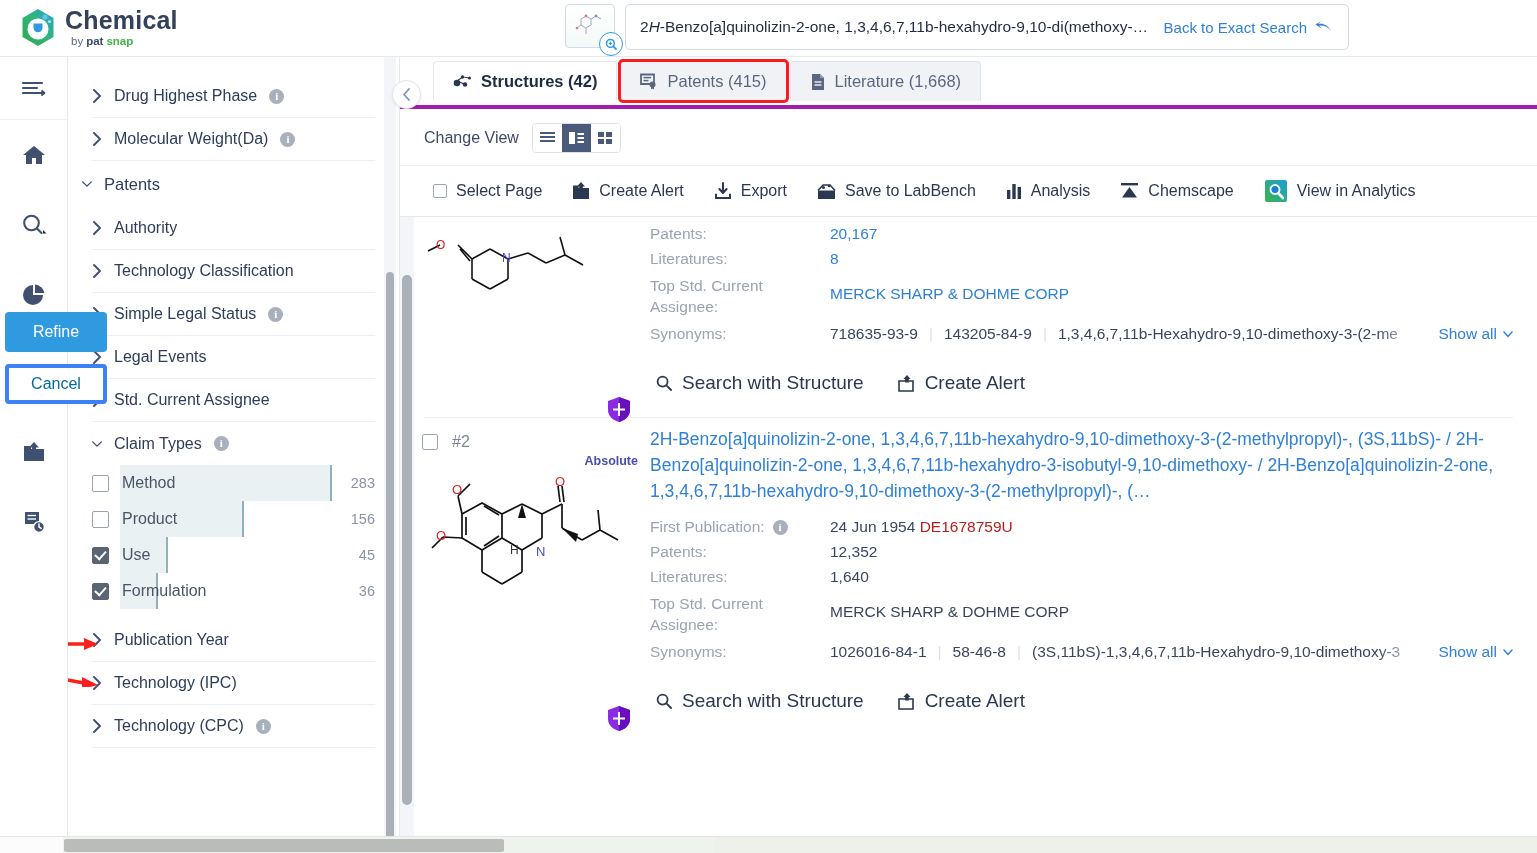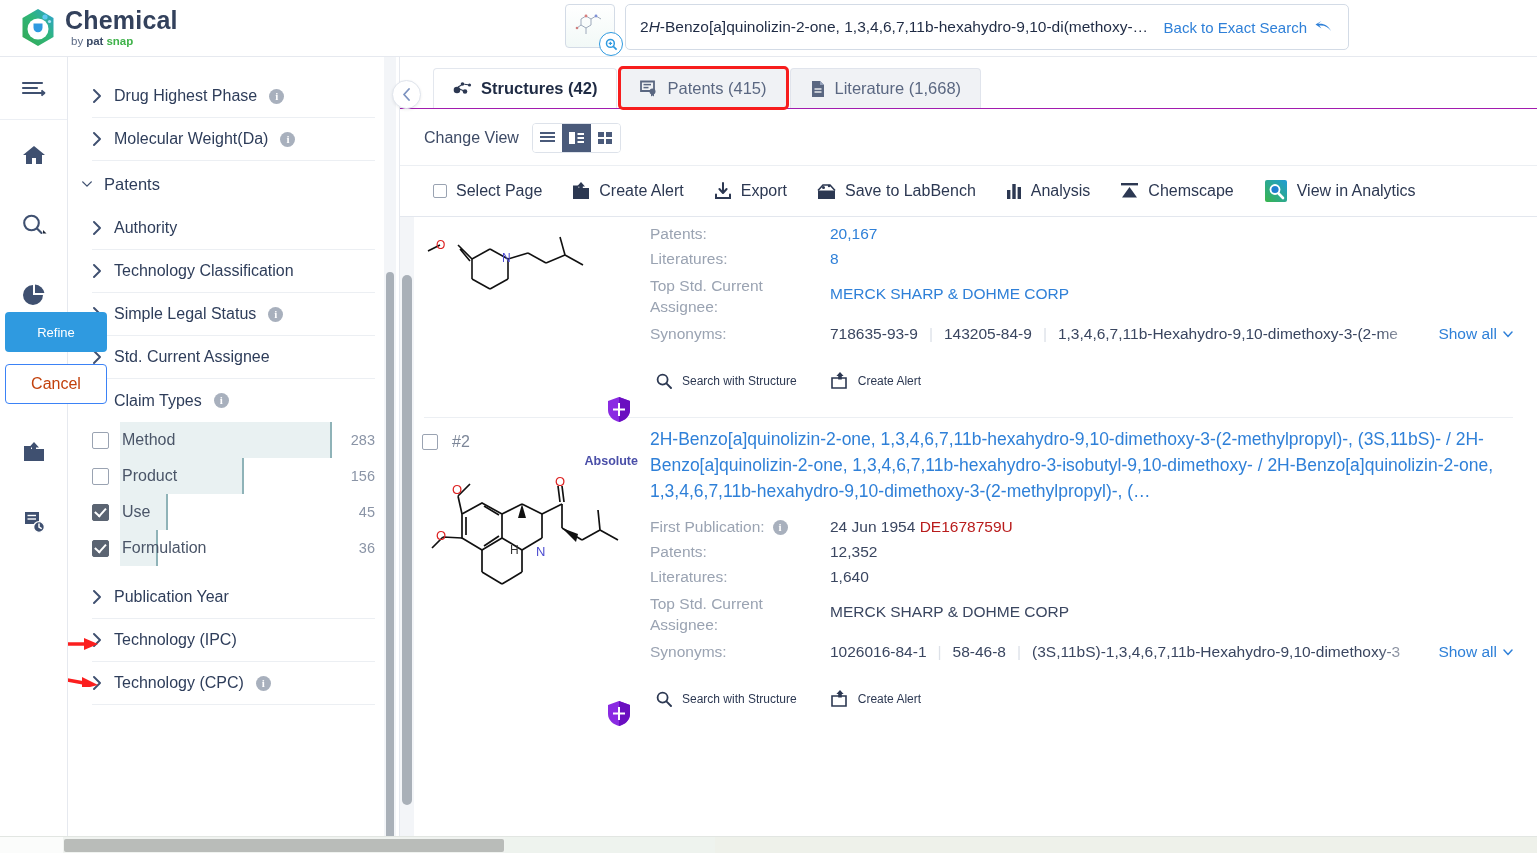--- a/index.html
+++ b/index.html
@@ -142,22 +142,22 @@
     cursor: pointer; box-shadow: 0 1px 3px rgba(0,0,0,.07);
   }
 
   
   .main {
     position: absolute; top: 57px; left: 400px; width: 1137px; height: 796px;
     background: #fff;
   }
   .tabs {
     position: relative; height: 52px; background: #fff;
-    display: flex; align-items: flex-end; padding-left: 33px;
-    border-bottom: 1px solid #a21caf;
+    display: flex; align-items: center; padding-left: 33px;
+    border-bottom: 4px solid #a21caf;
   }
   .tab {
     height: 40px; padding: 0 19px; display: flex; align-items: center; gap: 9px;
     font-size: 16.5px; color: #5a6781; cursor: pointer; background: #f0f2f5;
     border: 1px solid #e0e4ec; border-bottom: none;
     border-radius: 4px 4px 0 0; margin-right: 3px; position: relative;
   }
   .tab.active { background: #fff; color: #1f2b44; font-weight: 600; border-color: #e3e7ee; z-index:2; }
   .tab.highlight { outline: 3px solid #f71d1d; outline-offset: -1px; z-index: 5; border-radius:3px;}
 
@@ -219,37 +219,37 @@
   .kv .v.plain { color: #3a4660; }
   .pub-code { color: #b91c1c; }
   .syn-row { display: flex; align-items: center; font-size: 15.5px; }
   .syn-list {
     flex: 1; display: flex; align-items: center; overflow: hidden;
     white-space: nowrap; color: #3a4660; min-width: 0; mask-image: linear-gradient(90deg,#000 92%,transparent);
   }
   .syn-list span.sep { color: #dde1e8; padding: 0 11px; }
   .show-all { color: #2f80d8; cursor: pointer; white-space: nowrap; padding-left: 14px; display:flex; gap:6px; align-items:center;}
   .res-actions {
-    display: flex; gap: 34px; padding: 22px 0 26px 32px; font-size: 12px; color: #2c3852;
+    display: flex; gap: 34px; padding: 22px 0 26px 32px; font-size: 19px; color: #2c3852;
   }
   .res-actions .act { display: flex; align-items: center; gap: 10px; cursor: pointer; }
   .res-divider { height: 1px; background: #eceff3; margin: 0 24px; }
 
   
   .refine-pop {
     position: absolute; left: 5px; top: 312px; z-index: 60; width: 104px;
   }
   .btn-refine {
     width: 102px; height: 40px; background: #2f9ae0; color: #fff; border: none;
-    border-radius: 4px; font-size: 13px; cursor: pointer; font-family: inherit;
+    border-radius: 4px; font-size: 16px; cursor: pointer; font-family: inherit;
     display:flex; align-items:center; justify-content:center;
   }
   .btn-cancel {
-    margin-top: 12px; width: 102px; height: 40px; background: #fff; color: #c2410c;
-    border: 1px solid #3b82f6; border-radius: 4px; font-size: 16px; cursor: pointer;
+    margin-top: 12px; width: 102px; height: 40px; background: #fff; color: #0369a1;
+    border: 4px solid #3b82f6; border-radius: 4px; font-size: 16px; cursor: pointer;
     font-family: inherit; display:flex; align-items:center; justify-content:center;
   }
 
   
   .res-track {
     position: absolute; left: 0; top: 0; width: 14px; height: 644px; background: #f3f5f8;
   }
   .res-thumb {
     position: absolute; left: 2px; top: 58px; width: 10px; height: 530px;
     background: #a9b0b8; border-radius: 6px;
@@ -447,20 +447,28 @@
         <span class="flabel">Technology Classification</span>
       </div>
       <div class="facet">
         <span class="chev">
           <svg width="10" height="14" viewBox="0 0 10 14">
               <path d="M2 1 L8 7 L2 13" fill="none" stroke="#3f5070" stroke-width="1.9" stroke-linecap="round" stroke-linejoin="round"></path>
             </svg>
         </span>
         <span class="flabel">Simple Legal Status</span>
         <span class="info-dot">i</span>
+      </div>
+      <div class="facet">
+        <span class="chev">
+          <svg width="10" height="14" viewBox="0 0 10 14">
+              <path d="M2 1 L8 7 L2 13" fill="none" stroke="#3f5070" stroke-width="1.9" stroke-linecap="round" stroke-linejoin="round"></path>
+            </svg>
+        </span>
+        <span class="flabel">Legal Events</span>
       </div>
       <div class="facet">
         <span class="chev">
           <svg width="10" height="14" viewBox="0 0 10 14">
               <path d="M2 1 L8 7 L2 13" fill="none" stroke="#3f5070" stroke-width="1.9" stroke-linecap="round" stroke-linejoin="round"></path>
             </svg>
         </span>
         <span class="flabel">Std. Current Assignee</span>
       </div>
 

